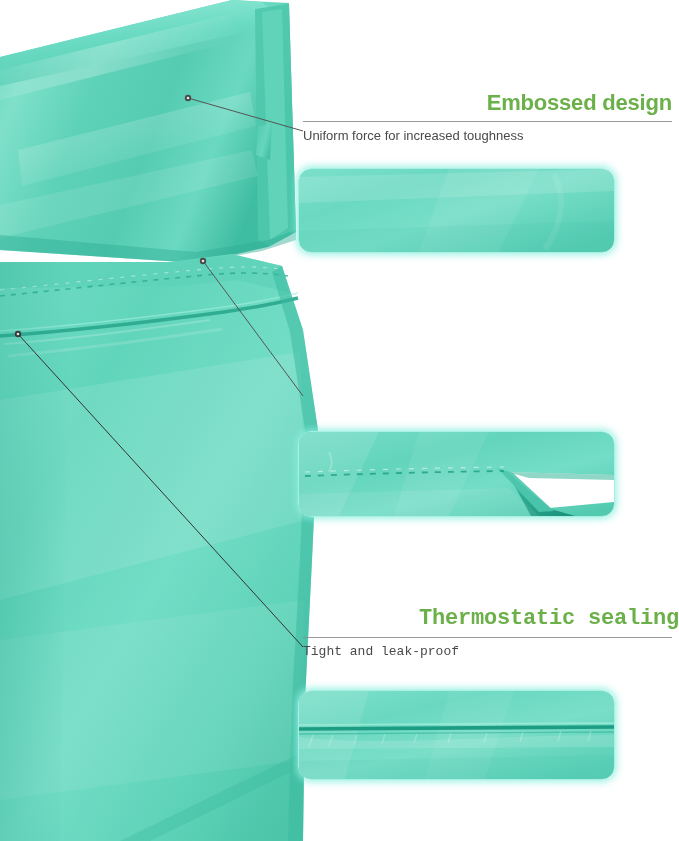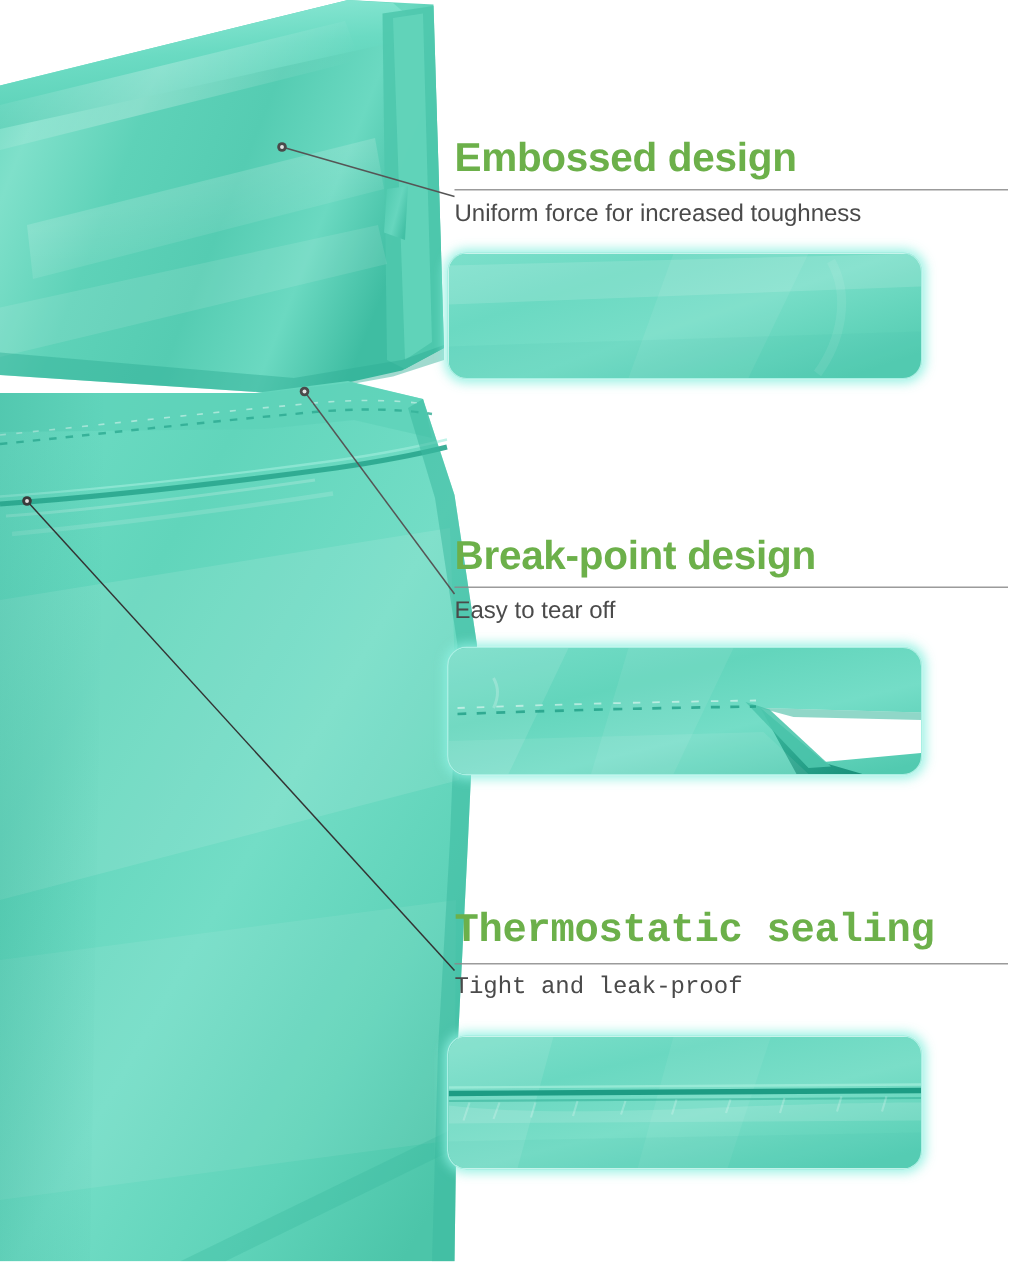--- a/index.html
+++ b/index.html
@@ -7,26 +7,27 @@
        font-family:"Liberation Sans","DejaVu Sans",sans-serif;}
   #stage{position:relative;width:679px;height:841px;background:#ffffff;overflow:hidden;}
 
   
   .photo{position:absolute;inset:0;}
   .photo svg{display:block;width:679px;height:841px;}
 
   
   .callout{position:absolute;}
   .c-head{
-    font-size:27px;font-weight:bold;color:#6cb04a;
+    font-size:22px;font-weight:bold;color:#6cb04a;
     letter-spacing:-0.2px;line-height:1;white-space:nowrap;
+    text-align:right;
   }
   .c-rule{height:1px;background:#8a8a8a;opacity:.85;}
   .c-sub{
-    font-size:16px;color:#4a4a4a;line-height:1.2;
+    font-size:13px;color:#4a4a4a;line-height:1.2;
     white-space:nowrap;margin-top:6px;
   }
 
   
   .swatch{
     position:absolute;border-radius:13px;overflow:hidden;
     box-shadow:0 0 7px 2px rgba(140,240,225,.85);
     border:1.5px solid #a9f0e4;
   }
   .swatch svg{display:block;width:100%;height:100%;}
@@ -150,25 +151,20 @@
         </linearGradient>
       </defs>
       <rect x="0" y="0" width="315" height="83" fill="url(#sw1)"></rect>
       <path d="M0,8 L315,0 L315,22 L0,34 Z" fill="#ffffff" opacity="0.13"></path>
       <path d="M150,0 L240,0 L200,83 L120,83 Z" fill="#ffffff" opacity="0.07"></path>
       <path d="M0,62 L315,52 L315,83 L0,83 Z" fill="#3dbda3" opacity="0.10"></path>
       <path d="M255,5 C268,28 262,58 246,80" fill="none" stroke="#ffffff" stroke-width="6" opacity="0.08"></path>
     </svg>
   </div>
 
-  <div class="callout" style="left:303px;top:357px;width:369px;">
-    <div class="c-head">Break-point design</div>
-    <div class="c-rule" style="margin-top:7px;"></div>
-    <div class="c-sub">Easy to tear off</div>
-  </div>
 
   <div class="swatch" style="left:298px;top:431px;width:315px;height:84px;">
     <svg viewBox="0 0 315 84" preserveAspectRatio="none" xmlns="http://www.w3.org/2000/svg">
       <defs>
         <linearGradient id="sw2" x1="0" y1="0" x2="0.9" y2="1">
           <stop offset="0" stop-color="#76ddc8"></stop>
           <stop offset="0.35" stop-color="#63d5bc"></stop>
           <stop offset="0.65" stop-color="#74ddc7"></stop>
           <stop offset="1" stop-color="#52cab0"></stop>
         </linearGradient>

